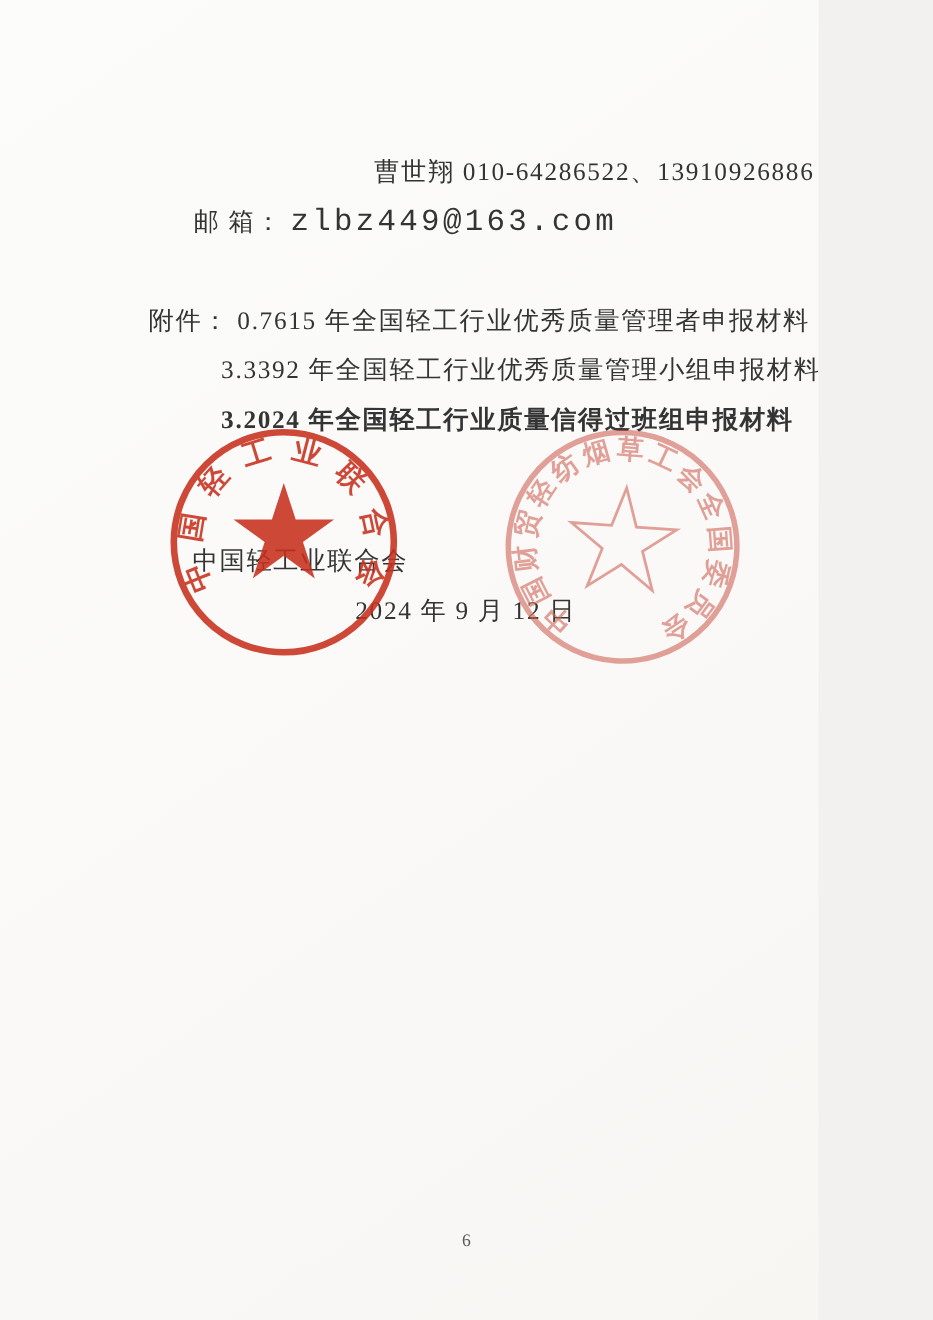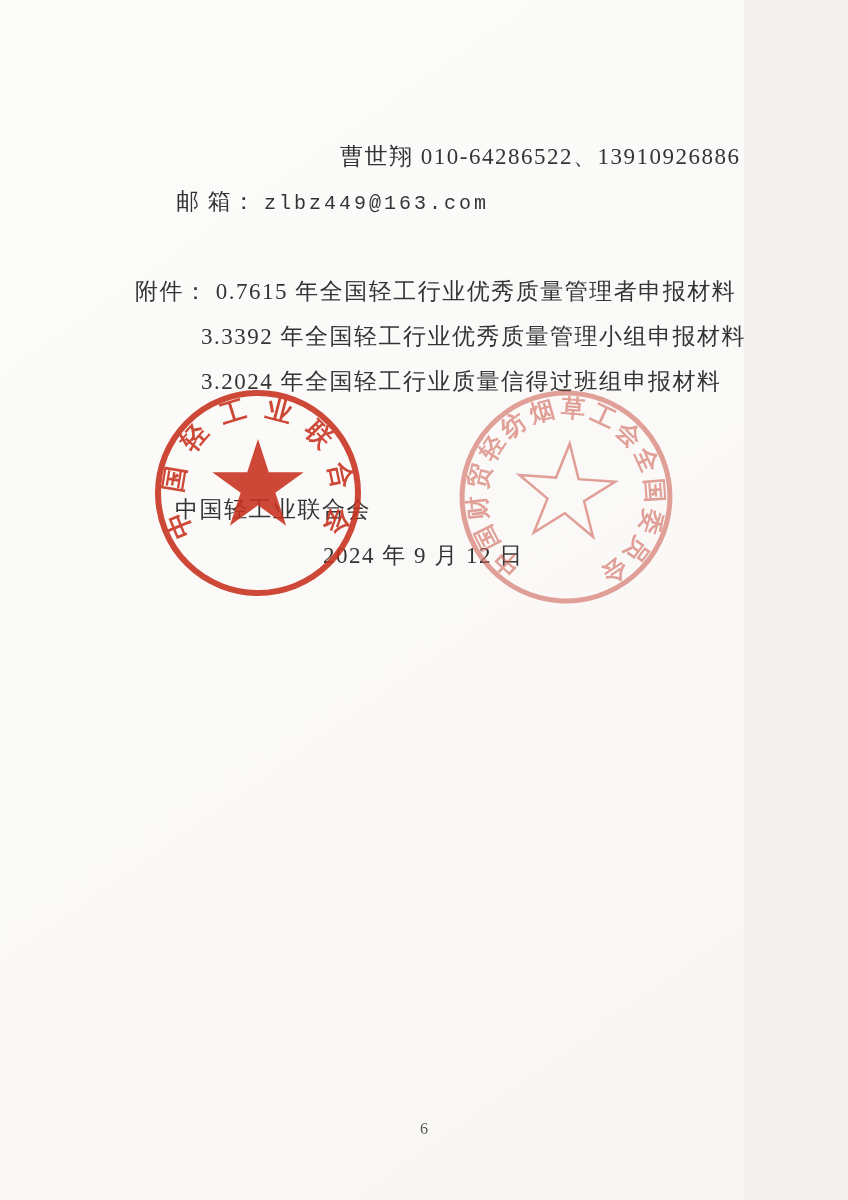--- a/index.html
+++ b/index.html
@@ -17,24 +17,24 @@
   }
   .txt {
     position: absolute;
     white-space: nowrap;
     font-size: 23px;
     letter-spacing: 1.5px;
     color: #343434;
   }
   .contact-line   { top: 141px; left: 340px; }
   .email-line     { top: 186px; left: 176px; }
-  .email-value    { letter-spacing: 3px; font-family: "Liberation Mono", "DejaVu Sans Mono", monospace; font-size: 20px; }
+  .email-value    { letter-spacing: 3px; font-family: "Liberation Mono", "DejaVu Sans Mono", monospace; font-size: 28px; }
   .attach-line1   { top: 276px; left: 135px; }
   .attach-line2   { top: 321px; left: 201px; }
-  .attach-line3   { top: 366px; left: 201px; }
+  .attach-line3   { top: 366px; left: 201px; font-weight: bold; }
   .org-left       { top: 494px; left: 175px; }
   .org-right      { top: 494px; left: 434px; }
   .date-line      { top: 540px; left: 323px; }
   .page-number {
     position: absolute;
     top: 1120px; left: 0; width: 848px;
     text-align: center;
     font-size: 16px;
     letter-spacing: 0;
     color: #5a5a5a;

